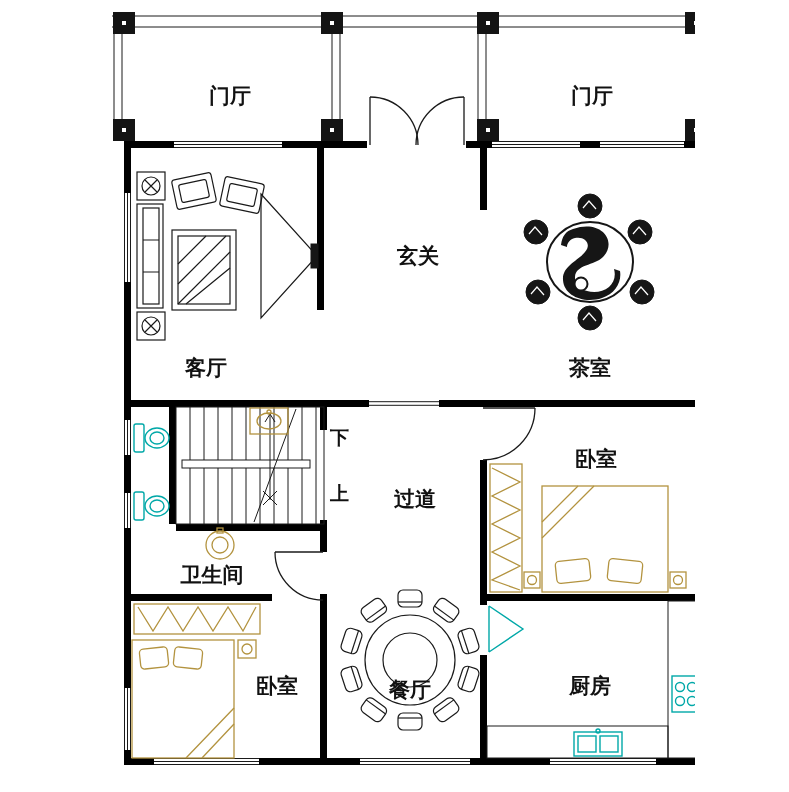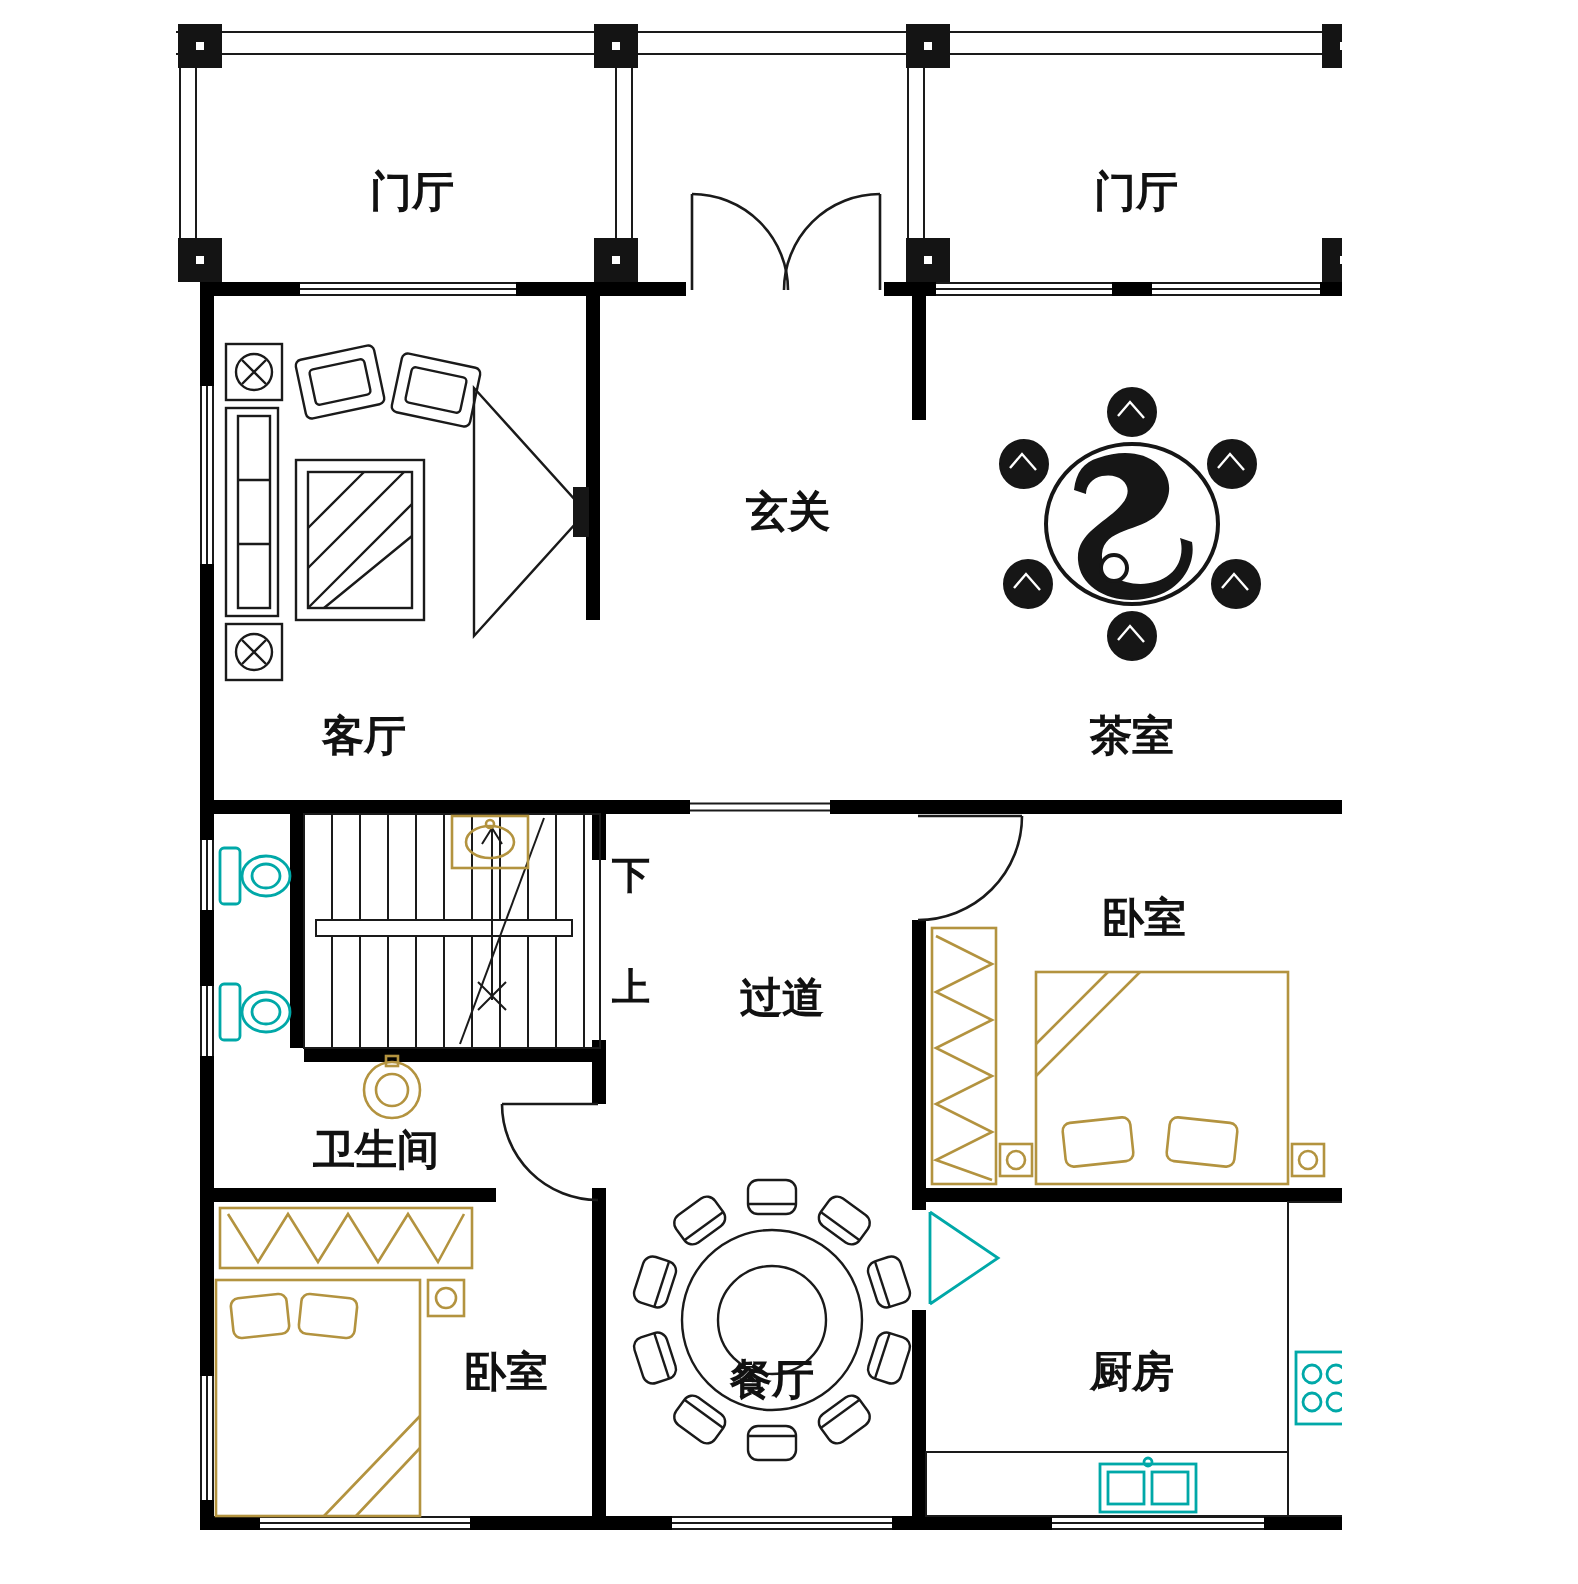--- a/index.html
+++ b/index.html
@@ -1,17 +1,17 @@
 <!DOCTYPE html>
 <html style="--wall: #000000; --furniture: #b3933f; --fixture: #00a8a8;"><head>
 <meta charset="utf-8">
 <style>
   html,body{margin:0;padding:0;background:#ffffff;}
   .page{width:671px;height:792px;background:#ffffff;position:relative;overflow:hidden;
-        font-family:"Liberation Sans",sans-serif;}
+        font-family:"Liberation Sans",sans-serif;margin-left:24px;}
   svg{display:block;}
   .wall{fill:#000000;stroke:none;}
   .thin{stroke:#1a1a1a;stroke-width:1;fill:none;}
   .win{stroke:#1a1a1a;stroke-width:1;fill:none;}
   .door{stroke:#1a1a1a;stroke-width:1.3;fill:none;}
   .furn{stroke:#1a1a1a;stroke-width:1.2;fill:none;}
   .gold{stroke:var(--furniture,#b3933f);stroke-width:1.3;fill:none;}
   .teal{stroke:var(--fixture,#00a8a8);stroke-width:1.4;fill:none;}
   .blob{fill:#161616;stroke:#161616;}
   .blob-line{stroke:#ffffff;stroke-width:1.2;fill:none;}

